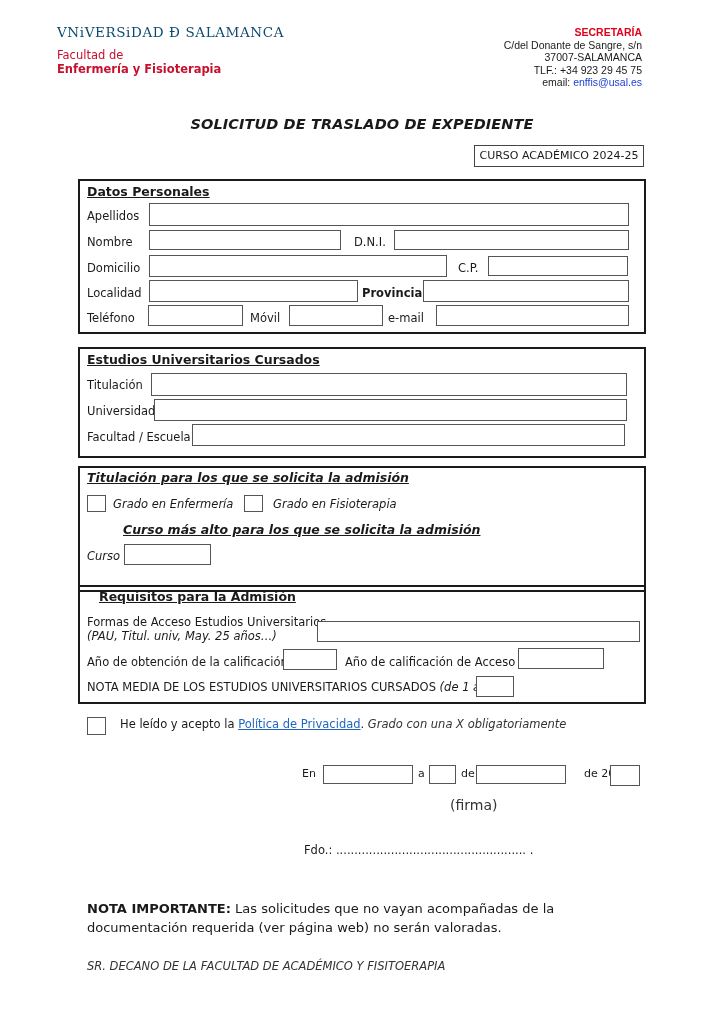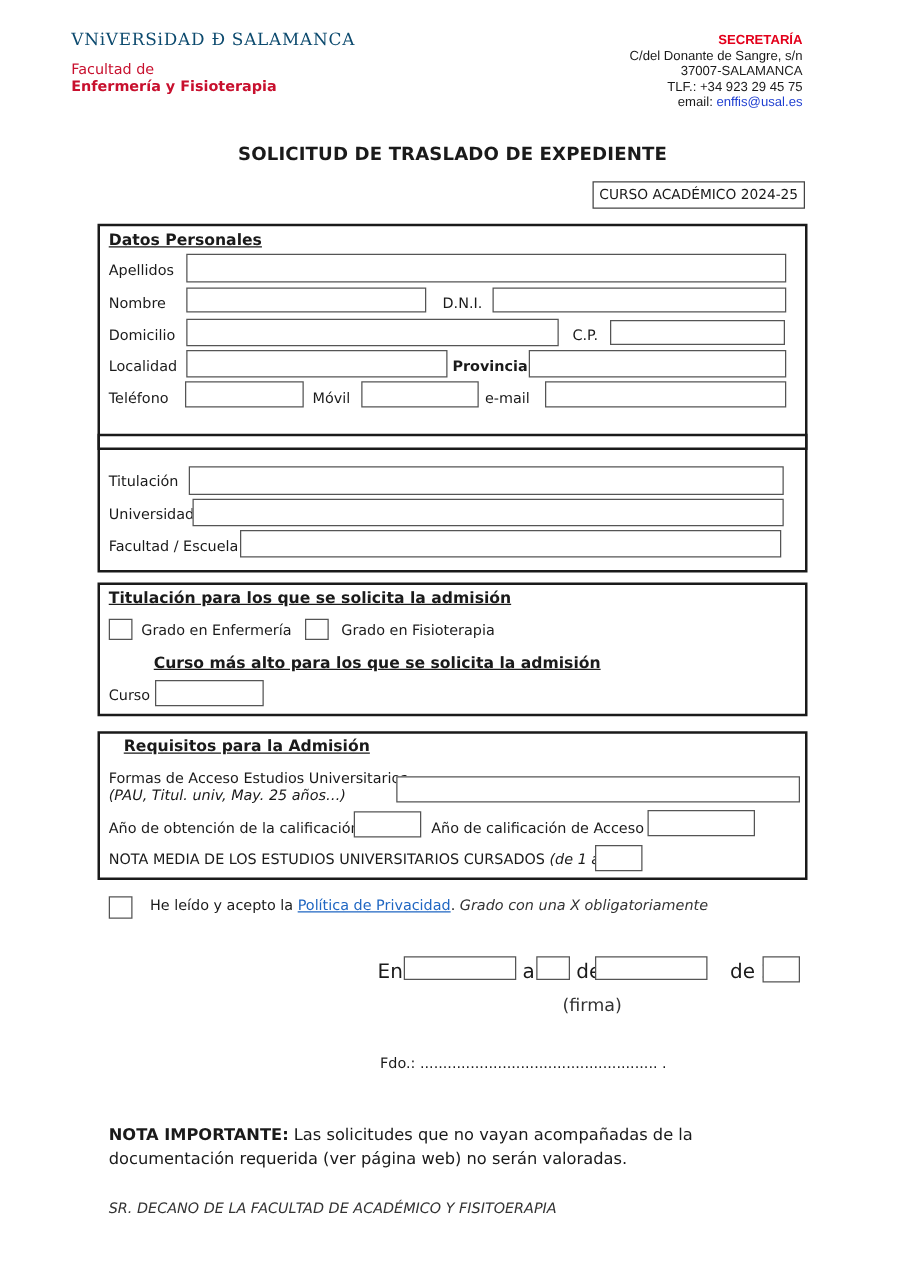--- a/index.html
+++ b/index.html
@@ -9,43 +9,43 @@
 
     
     .uni-name { left: 57px; top: 24px; font-family: "DejaVu Serif", serif; font-size: 13.5px; letter-spacing: 0.6px; color: #0c4a6e; white-space: nowrap; }
     .fac-line1 { left: 57px; top: 48px; font-size: 11.5px; color: #c8102e; white-space: nowrap; }
     .fac-line2 { left: 57px; top: 62px; font-size: 11.5px; font-weight: bold; color: #c8102e; white-space: nowrap; }
 
     .sec { right: 82px; top: 26px; text-align: right; font-family: "Liberation Sans", sans-serif; font-size: 10.5px; line-height: 12.5px; color: #1a1a1a; }
     .sec .title { color: #e3001b; font-weight: bold; }
     .sec .mail { color: #1f3fd1; }
 
-    .doc-title { left: 0; width: 724px; top: 116px; text-align: center; font-size: 14.5px; font-weight: bold; letter-spacing: 0.1px; }
+    .doc-title { left: 0; width: 724px; top: 116px; text-align: center; font-size: 14.5px; font-weight: bold; letter-spacing: 0.1px; font-style: italic; }
     .curso-box { left: 474px; top: 145px; width: 170px; height: 22px; border: 1px solid #444; font-size: 11px; line-height: 20px; text-align: center; }
 
     
     .section { position: absolute; left: 78px; width: 568px; border: 2px solid #1a1a1a; }
-    .s1 { top: 179px; height: 181px; }
+    .s1 { top: 179px; height: 155px; }
     .s2 { top: 347px; height: 111px; }
-    .s3 { top: 466px; height: 107px; }
+    .s3 { top: 466px; height: 126px; font-style: italic; }
     .s4 { top: 585px; height: 119px; }
 
     .sec-head { position: absolute; left: 7px; font-size: 12.5px; font-weight: bold; text-decoration: underline; white-space: nowrap; }
     .lbl { position: absolute; font-size: 11.5px; white-space: nowrap; }
     .box { position: absolute; border: 1px solid #555; background: #fff; }
     .chk { position: absolute; width: 19px; height: 17px; border: 1px solid #555; background: #fff; }
     .it { font-style: italic; }
 
     
     .privacy-chk { left: 87px; top: 717px; width: 19px; height: 18px; border: 1px solid #555; }
     .privacy-text { left: 120px; top: 717px; font-size: 11.5px; white-space: nowrap; }
     .privacy-link { color: #1f66c2; text-decoration: underline; }
     .privacy-note { font-style: italic; color: #333; }
 
-    .date-lbl { position: absolute; font-size: 16px; white-space: nowrap; }
+    .date-lbl { position: absolute; font-size: 11px; white-space: nowrap; }
     .firma { left: 450px; top: 797px; font-size: 14px; color: #333; }
     .fdo { left: 304px; top: 843px; font-size: 11.5px; white-space: nowrap; }
 
     .nota { left: 87px; top: 899px; width: 570px; font-size: 13px; line-height: 19px; }
     .nota b { font-weight: bold; }
     .decano { left: 87px; top: 959px; font-size: 11.5px; font-style: italic; color: #333; white-space: nowrap; }
   </style>
 </head>
 <body>
 
@@ -87,20 +87,21 @@
 
   <div class="lbl" style="left:7px; top:130px;">Teléfono</div>
   <div class="box" style="left:68px; top:124px; width:95px; height:21px;"></div>
   <div class="lbl" style="left:170px; top:130px;">Móvil</div>
   <div class="box" style="left:209px; top:124px; width:94px; height:21px;"></div>
   <div class="lbl" style="left:308px; top:130px;">e-mail</div>
   <div class="box" style="left:356px; top:124px; width:193px; height:21px;"></div>
 </div>
 
 <div class="section s2">
+  <div class="sec-head" style="top:3px;">Estudios Universitarios Cursados</div>
 
   <div class="lbl" style="left:7px; top:29px;">Titulación</div>
   <div class="box" style="left:71px; top:24px; width:476px; height:23px;"></div>
 
   <div class="lbl" style="left:7px; top:55px;">Universidad</div>
   <div class="box" style="left:74px; top:50px; width:473px; height:22px;"></div>
 
   <div class="lbl" style="left:7px; top:81px;">Facultad / Escuela</div>
   <div class="box" style="left:112px; top:75px; width:433px; height:22px;"></div>
 </div>

